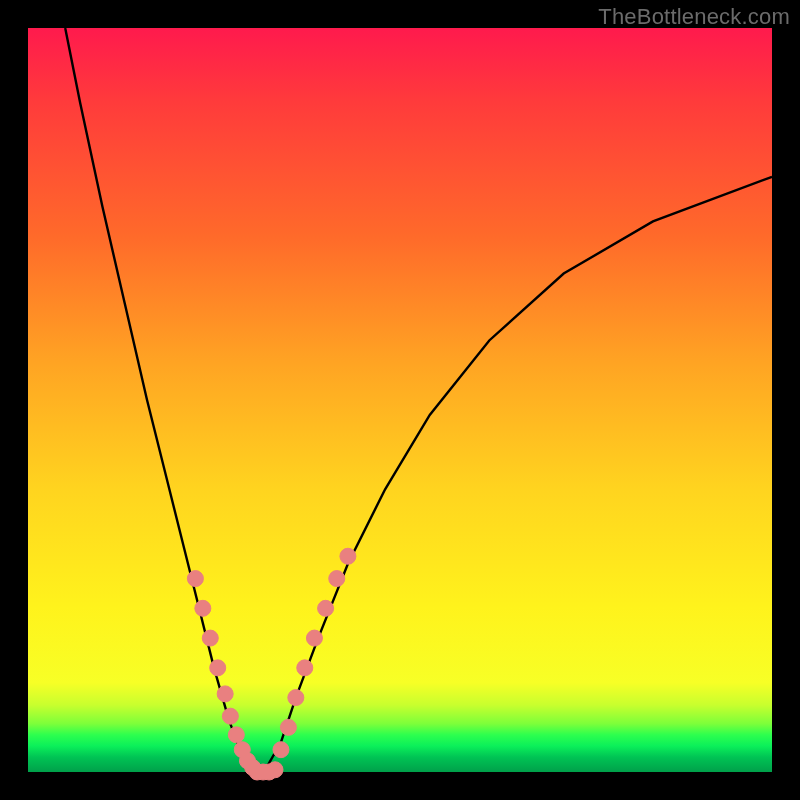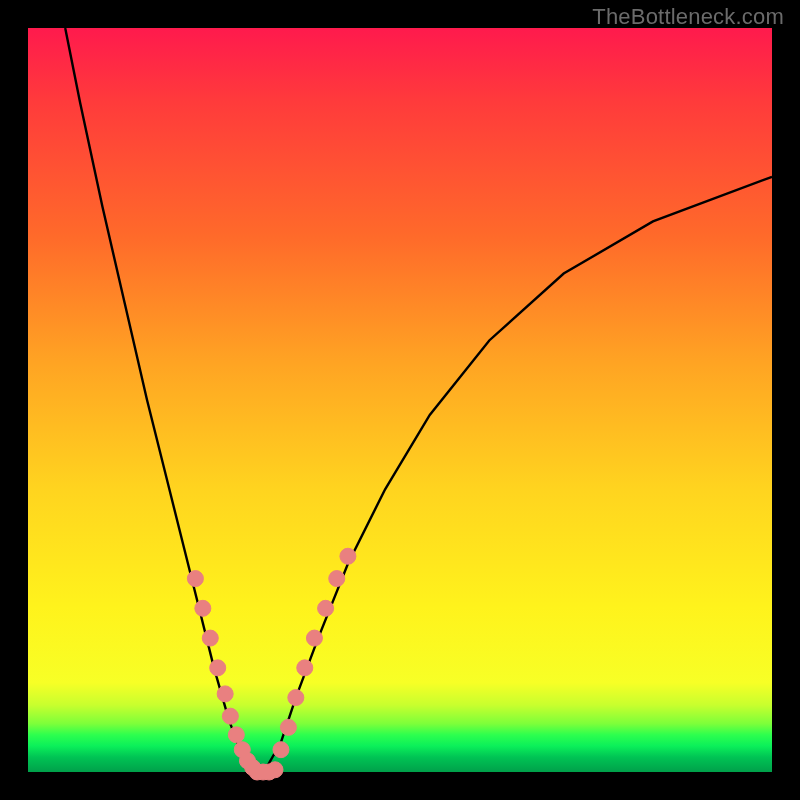--- a/index.html
+++ b/index.html
@@ -38,21 +38,21 @@
       #7dff3a 93.5%,
       #2dff4e 95%,
       #0bf05a 96.5%,
       #00c454 98%,
       #00a04a 100%
     );
   }
   .watermark {
     position: absolute;
     top: 4px;
-    right: 16px;
+    right: 10px;
     color: #6b6b6b;
     font-size: 22px;
     letter-spacing: 0.2px;
     user-select: none;
   }
   svg.curve {
     position: absolute;
     left: 0;
     top: 0;
     width: 744px;

